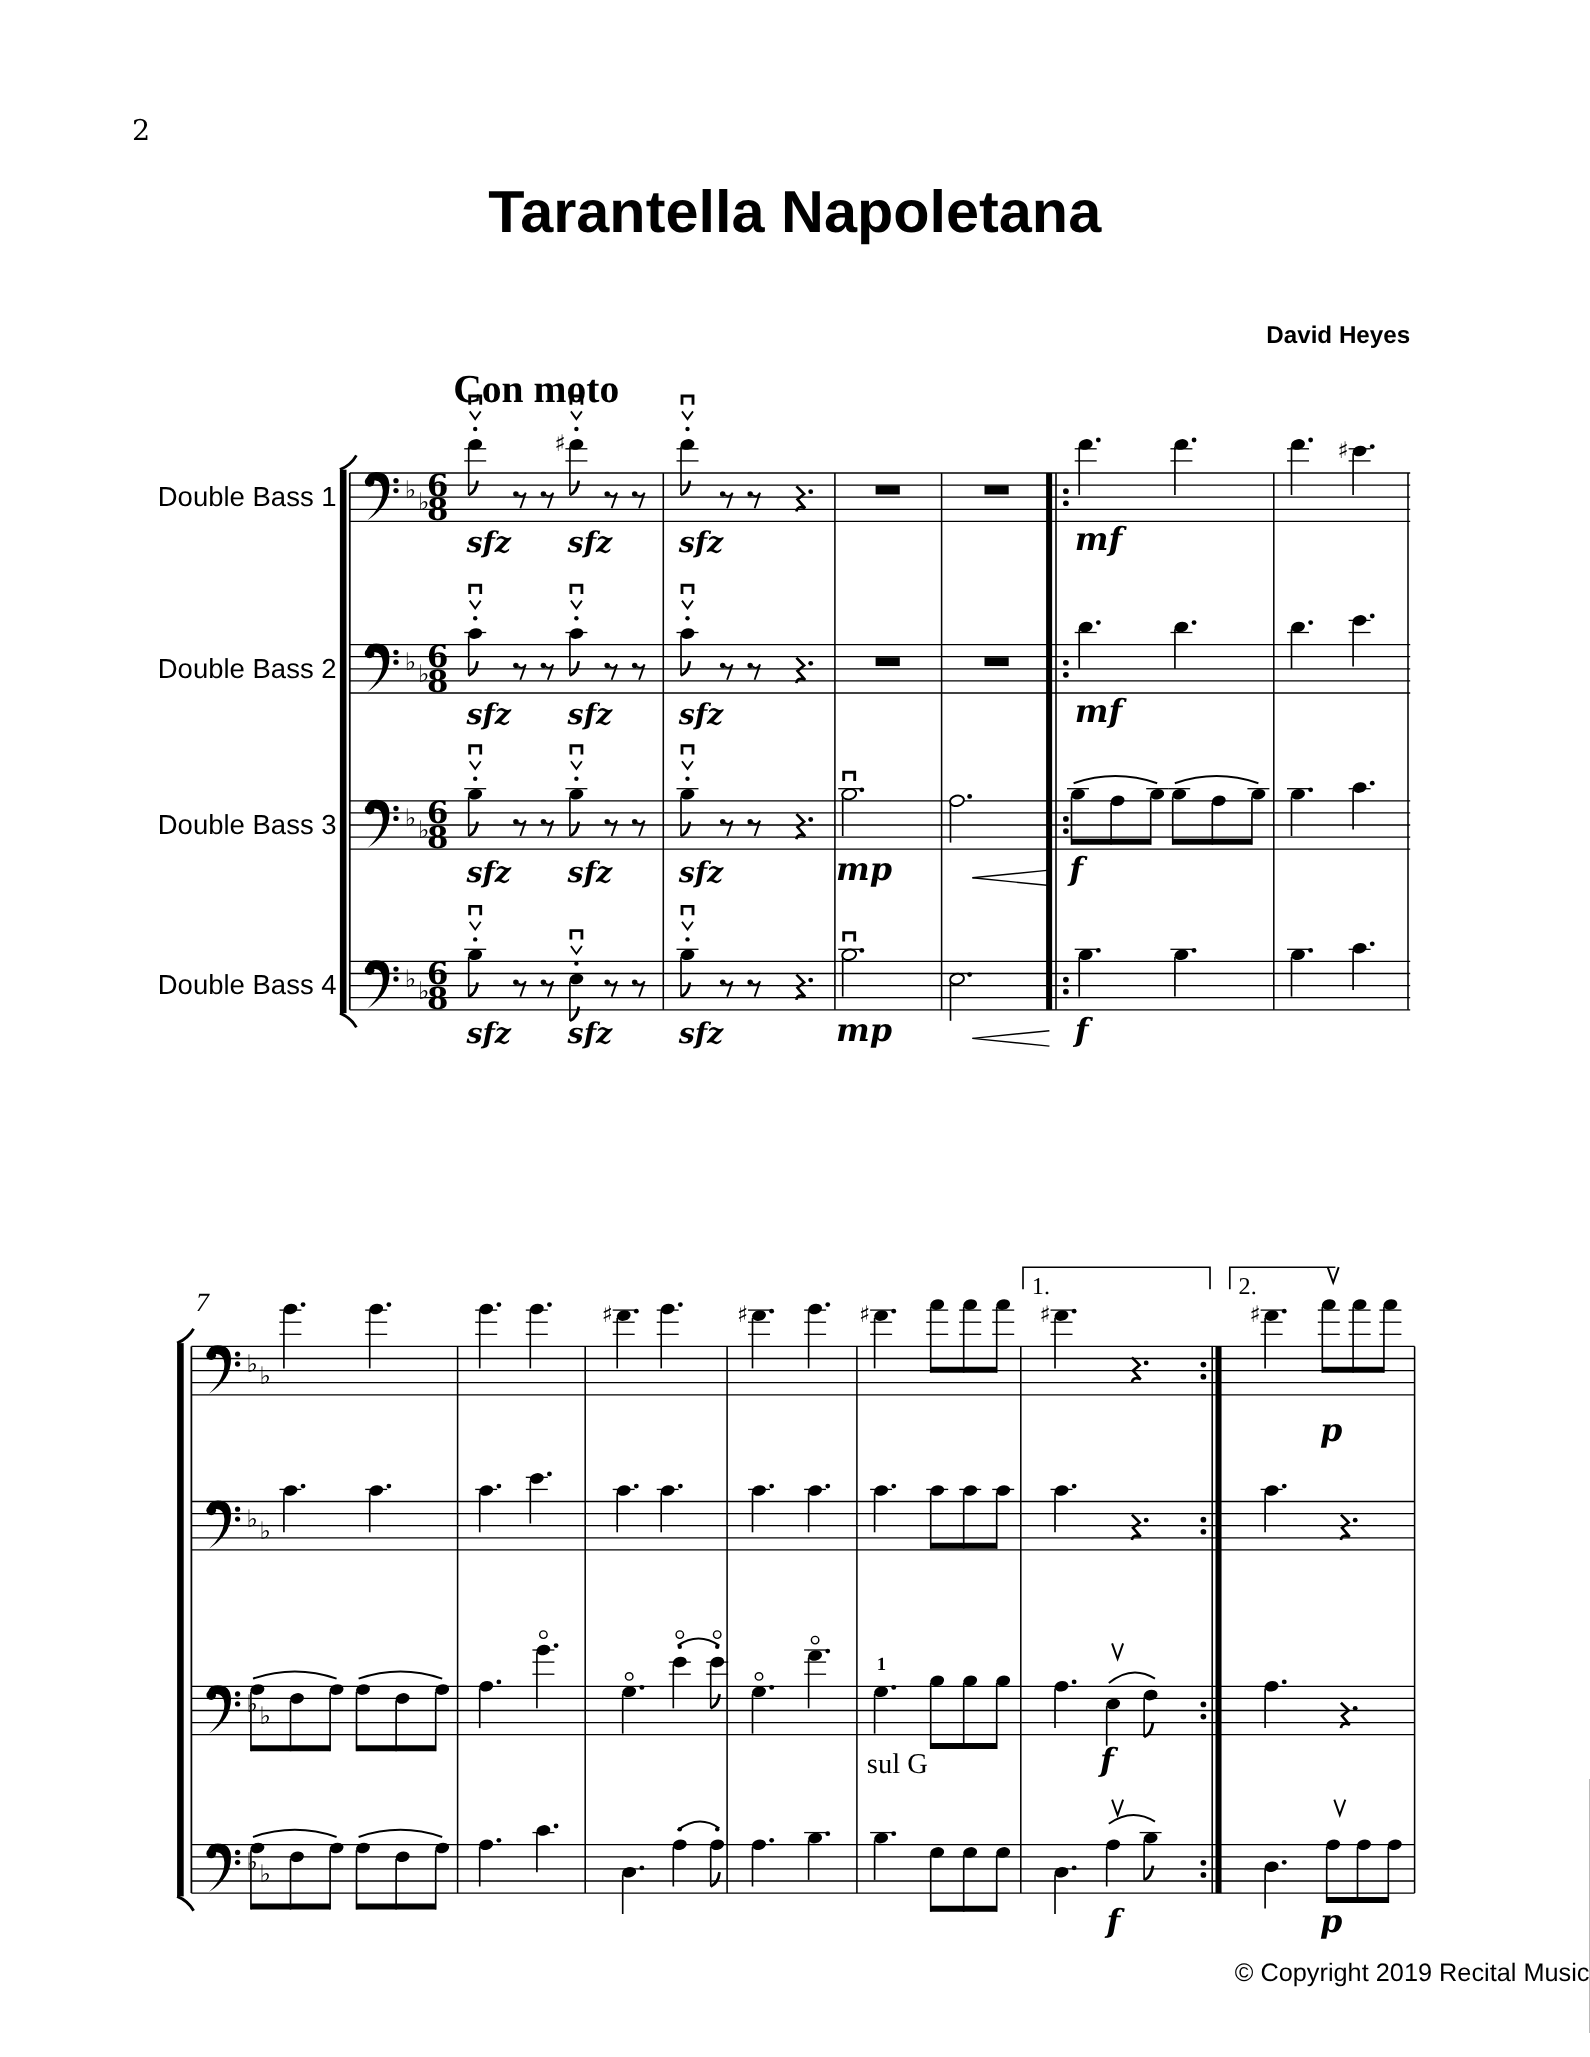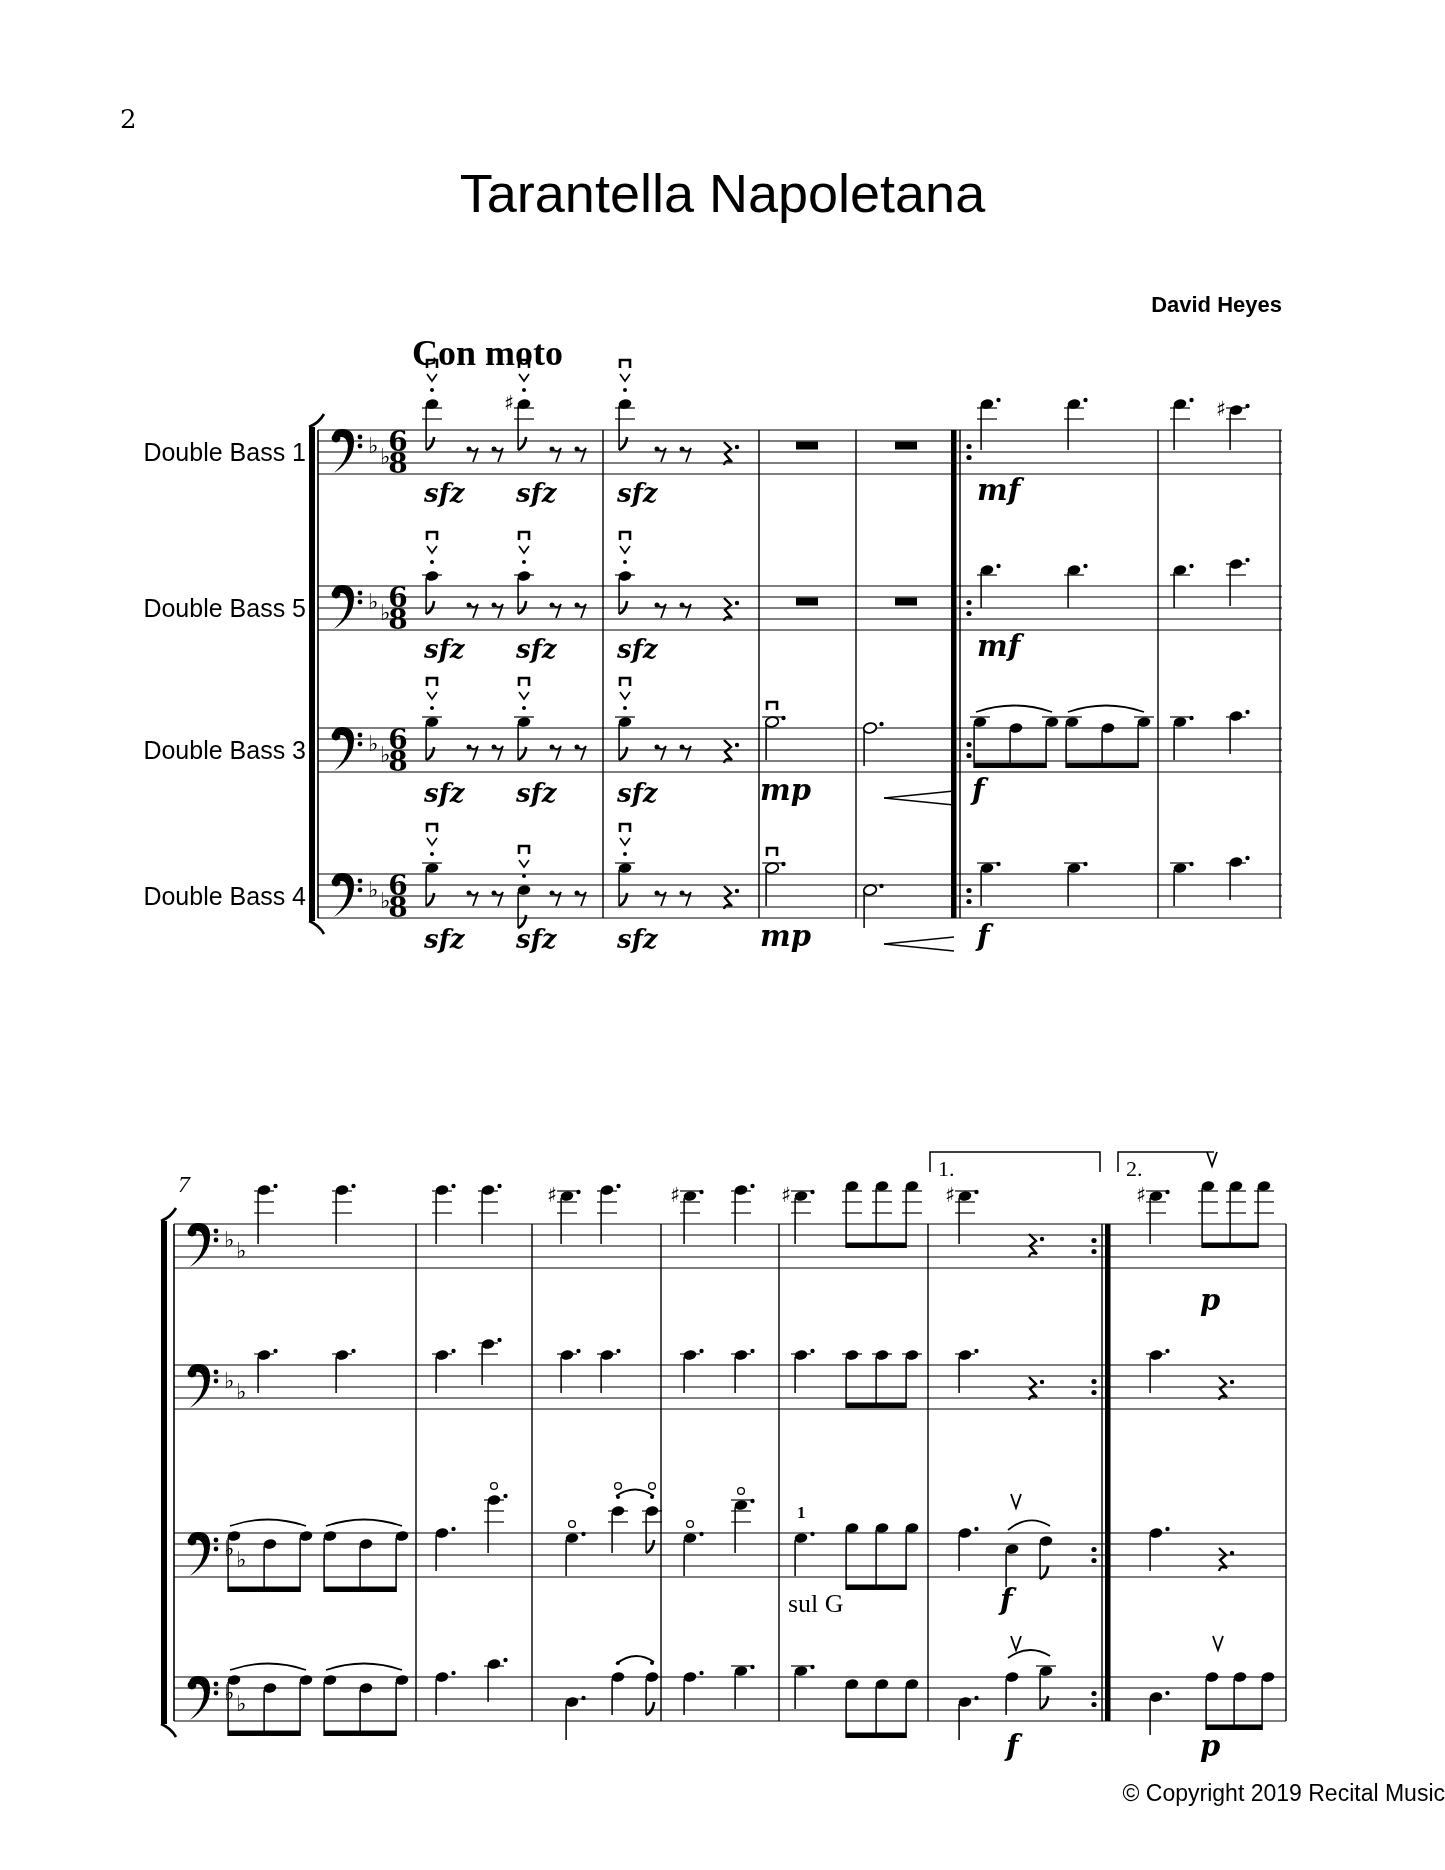--- a/index.html
+++ b/index.html
@@ -1,38 +1,38 @@
 <!DOCTYPE html>
 <html><head>
 <meta charset="utf-8">
 <style>
   html,body{margin:0;padding:0;background:#888;}
   #page{position:relative;width:1445px;height:1870px;background:#ffffff;margin:0 auto;
         font-family:"Liberation Sans",sans-serif;color:#000;overflow:hidden;}
   .abs{position:absolute;}
   #page-number{left:120px;top:104px;font-family:"DejaVu Serif",serif;font-size:26px;}
-  #title{left:0;right:0;top:162px;text-align:center;font-size:54px;font-weight:400;letter-spacing:0px;}
+  #title{left:0;right:0;top:162px;text-align:center;font-size:54px;font-weight:700;letter-spacing:0px;}
   #subtitle{left:0;right:0;top:228px;text-align:center;font-size:28px;}
   #composer{right:163px;top:292px;font-size:22px;font-weight:700;}
   #tempo{left:412px;top:332px;font-family:"Liberation Serif",serif;font-size:36px;font-weight:700;}
   #copyright{left:0;right:0;top:1780px;text-align:right;font-size:23px;}
   .inst-label{font-size:25px;text-align:right;width:230px;}
   #score-svg{left:0;top:0;}
 </style>
 </head>
 <body>
 
 <div id="page">
   <div class="abs" id="page-number">2</div>
   <div class="abs" id="title">Tarantella Napoletana</div>
   <div class="abs" id="composer">David Heyes</div>
   <div class="abs" id="tempo">Con moto</div>
 
   <div class="abs inst-label" style="left:76px;top:438px;">Double Bass 1</div>
-  <div class="abs inst-label" style="left:76px;top:594px;">Double Bass 5</div>
+  <div class="abs inst-label" style="left:76px;top:594px;">Double Bass 2</div>
   <div class="abs inst-label" style="left:76px;top:736px;">Double Bass 3</div>
   <div class="abs inst-label" style="left:76px;top:882px;">Double Bass 4</div>
 
   <svg class="abs" id="score-svg" width="1445" height="1870" viewBox="0 0 1445 1870">
       <line x1="318" y1="430" x2="1282" y2="430" stroke="#000" stroke-width="1.15"></line>
       <line x1="318" y1="441" x2="1282" y2="441" stroke="#000" stroke-width="1.15"></line>
       <line x1="318" y1="452" x2="1282" y2="452" stroke="#000" stroke-width="1.15"></line>
       <line x1="318" y1="463" x2="1282" y2="463" stroke="#000" stroke-width="1.15"></line>
       <line x1="318" y1="474" x2="1282" y2="474" stroke="#000" stroke-width="1.15"></line>
       <line x1="318" y1="586" x2="1282" y2="586" stroke="#000" stroke-width="1.15"></line>

